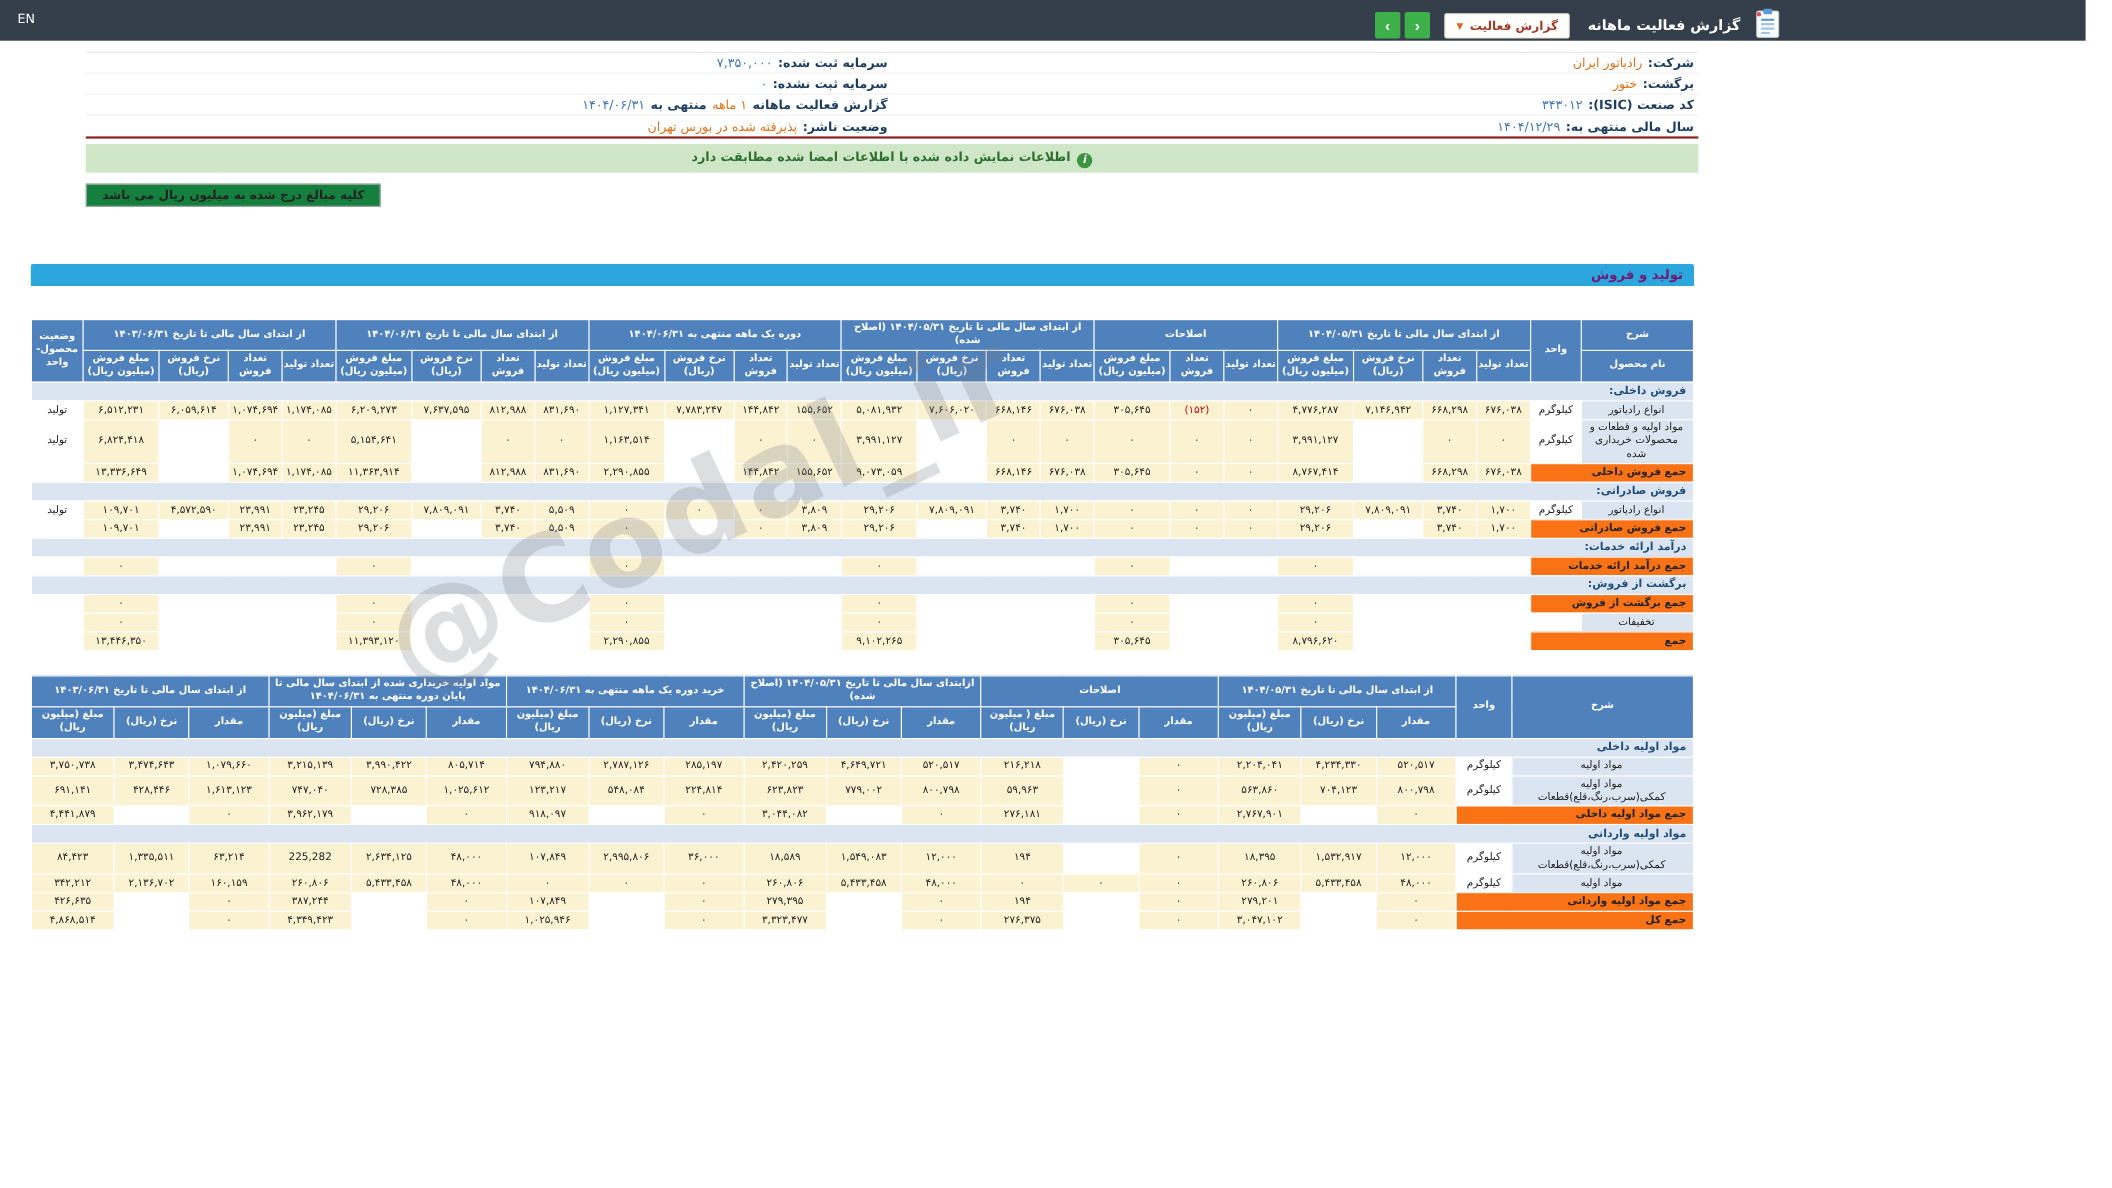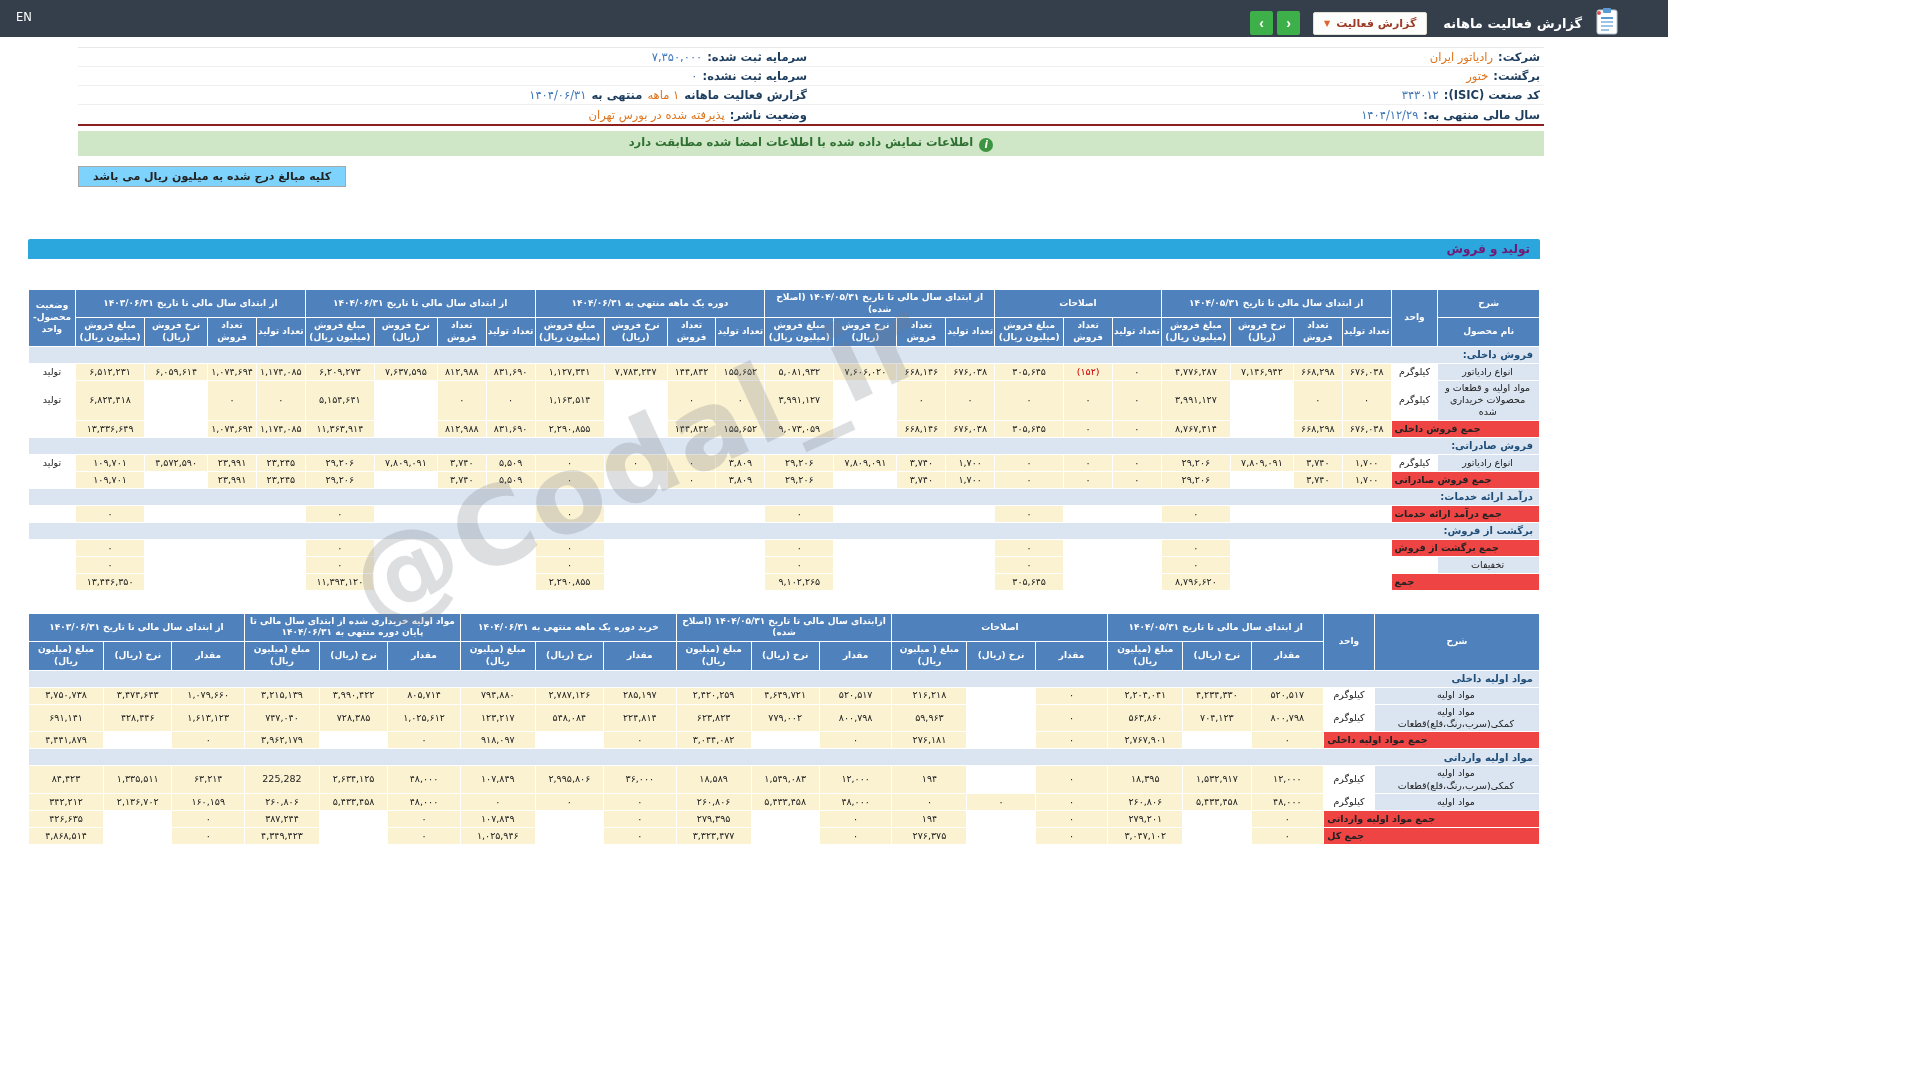--- a/index.html
+++ b/index.html
@@ -2,21 +2,21 @@
 <html lang="fa"><head>
 <meta charset="utf-8">
 <style>
   * { box-sizing: border-box; }
   html,body { margin:0; padding:0; }
   body {
     width:1920px; height:1080px; overflow:hidden; position:relative;
     background:#ffffff; font-family:"DejaVu Sans", sans-serif; color:#222;
   }
   
-  .topbar { position:relative; width:1668px; height:37px; background:#343f4b; }
+  .topbar { position:relative; width:1896px; height:37px; background:#343f4b; }
   .en { position:absolute; left:16px; top:10px; color:#fff; font-size:11.5px; cursor:pointer; }
   .top-right { position:absolute; left:1250px; top:6px; display:flex; align-items:center; }
   .navbtn { width:23px; height:24px; background:#3eb049; border:none; border-radius:2px;
     color:#fff; font-size:14px; font-weight:bold; line-height:22px; padding:0; cursor:pointer; }
   .navbtn + .navbtn { margin-left:4px; }
   .report-dd { margin-left:13px; background:#fdfdfb; border:1px solid #e5e0d5; border-radius:2px;
     color:#9e3a28; font-size:11px; font-weight:bold; padding:4px 10px;
     display:flex; align-items:center; gap:6px; direction:rtl; cursor:pointer; }
   .report-dd .caret { color:#e2622b; font-size:8px; }
   .page-title { margin-left:16px; color:#fff; font-size:13px; font-weight:bold; direction:rtl; }
@@ -31,21 +31,21 @@
   .val.orange { color:#e0741c; }
   .val.blue { color:#3f77ba; }
   .link { cursor:pointer; }
   
   .greenbar { width:1466px; margin:5px 0 0 78px; background:#cfe7c6; color:#2e7031;
     font-size:11.5px; font-weight:bold; text-align:center; padding:4px 0; direction:rtl; }
   .ginfo { display:inline-block; width:14px; height:14px; border-radius:50%; background:#3c9440;
     color:#fff; font-size:10px; line-height:14px; text-align:center; margin-left:6px;
     vertical-align:-2px; font-style:italic; }
   
-  .notebox { display:inline-block; margin:10px 0 0 78px; border:1px solid #a8a8a8; background:#7dd3fc;
+  .notebox { display:inline-block; margin:10px 0 0 78px; border:1px solid #a8a8a8; background:#15803d;
     padding:3px 14px; font-size:11px; font-weight:bold; color:#222; direction:rtl; }
   
   .main { position:relative; width:1512px; margin:52px 0 0 28px; direction:rtl; }
   .watermark { position:absolute; top:160px; left:300px; transform:rotate(-25deg);
     font-size:108px; font-weight:bold; letter-spacing:3px; color:rgba(120,125,132,0.25);
     z-index:10; pointer-events:none; direction:ltr; white-space:nowrap; }
   .sectionbar { background:#2ba7de; color:#701a75; font-weight:bold; font-size:12px;
     padding:3px 10px; border-radius:2px 2px 0 0; }
   .subbar { border:1px solid #c9c9c9; border-top:none; background:#fff; font-weight:bold;
     font-size:10.5px; padding:2px 8px; }
@@ -58,21 +58,21 @@
   .dtable td { border:1px solid #fff; padding:1px 3px; height:17px; text-align:center;
     font-size:9.5px; line-height:1.3; color:#222; background:#fff; vertical-align:middle; }
   .dtable td.num { direction:ltr; }
   .dtable td.num.filled { background:#fbf2d2; }
   .dtable td.num.neg { color:#cc0000; }
   .dtable td.ncell { background:#dbe5f1; text-align:center; padding-right:5px; }
   .dtable td.ucell { background:#fff; }
   .dtable td.scell { background:#fff; }
   .dtable td.sec { background:#dbe5f1; color:#1f4e79; font-weight:bold; text-align:right;
     padding-right:6px; font-size:10px; }
-  .dtable td.tlabel { background:#ef4444; font-weight:bold; text-align:left; padding-right:6px; }
+  .dtable td.tlabel { background:#f97316; font-weight:bold; text-align:right; padding-right:6px; }
 </style>
 </head>
 <body>
 
 
 
 
 <div class="topbar">
   <span class="en">EN</span>
   <div class="top-right">

